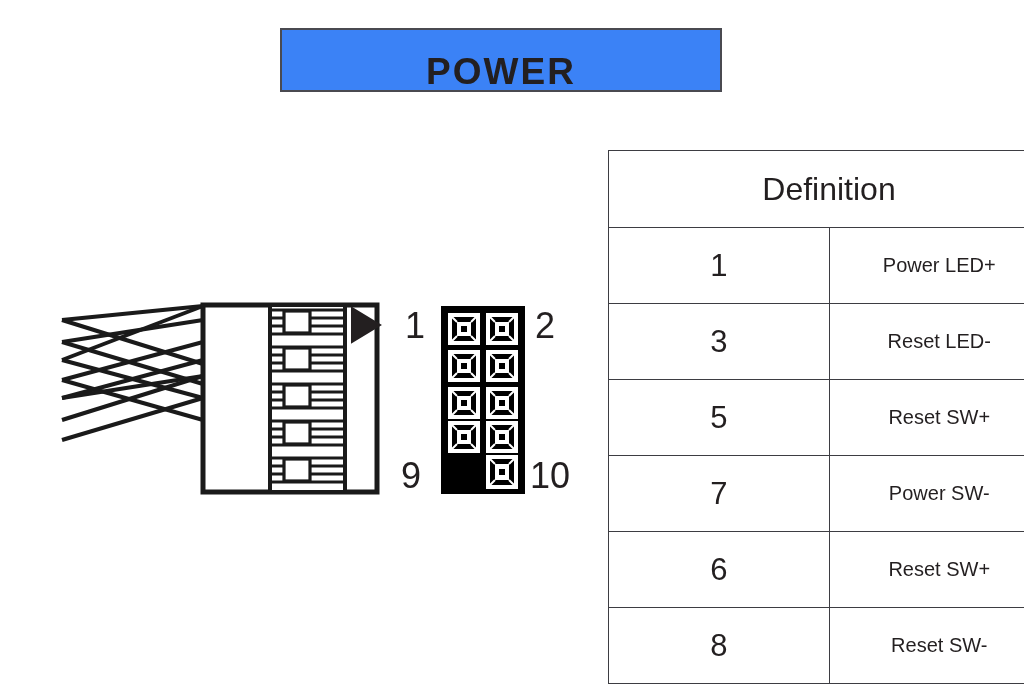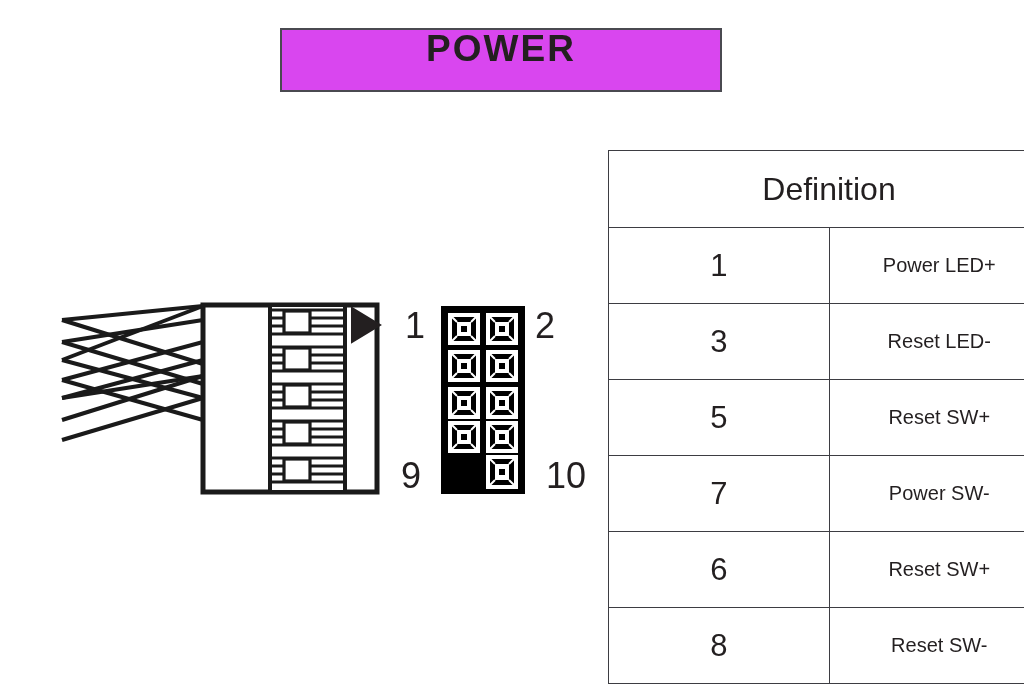--- a/index.html
+++ b/index.html
@@ -22,23 +22,23 @@
 
   
   #title-box {
     position: absolute;
     left: 280px;
     top: 28px;
     width: 442px;
     height: 64px;
     border: 2px solid #4a4a50;
     box-sizing: border-box;
-    background: #d946ef;
+    background: #3b82f6;
     display: flex;
-    align-items: flex-start;
+    align-items: flex-end;
     justify-content: center;
   }
   #title-text {
     font-size: 37px;
     font-weight: bold;
     letter-spacing: 2px;
     color: #231f20;
     line-height: 1;
   }
 
@@ -63,21 +63,21 @@
   .pin-label {
     position: absolute;
     font-size: 36px;
     color: #231f20;
     line-height: 1;
     white-space: nowrap;
   }
   #pin-label-1  { left: 25px;  top: 18px; }
   #pin-label-2  { left: 155px; top: 18px; }
   #pin-label-9  { left: 21px;  top: 168px; }
-  #pin-label-10 { left: 150px; top: 168px; margin-left: 16px; }
+  #pin-label-10 { left: 150px; top: 168px; }
 
   
   #definition-table {
     position: absolute;
     left: 608px;
     top: 150px;
     width: 442px;
     border-collapse: collapse;
     table-layout: fixed;
   }

